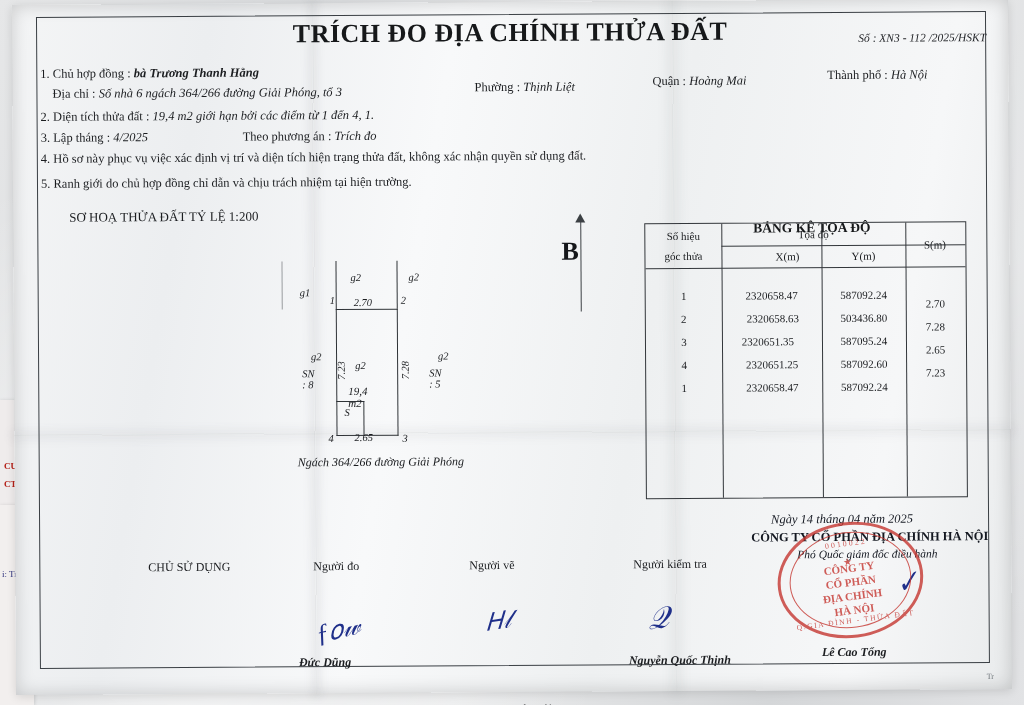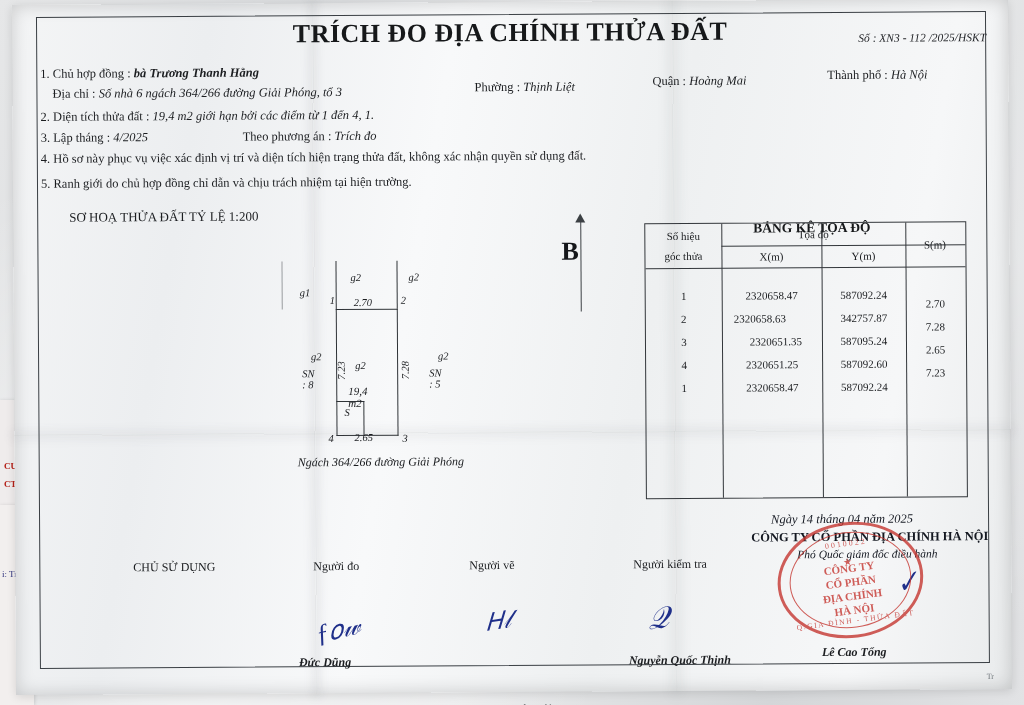--- a/index.html
+++ b/index.html
@@ -188,36 +188,36 @@
     <div class="v" style="left:76px;"></div>
     <div class="v" style="left:176px;"></div>
     <div class="v" style="left:260px;"></div>
 
     <div class="h" style="top:22px;left:76px;"></div>
     <div class="h" style="top:44px;"></div>
 
     <div class="cell th" style="left:0;top:6px;width:76px;">Số hiệu</div>
     <div class="cell th" style="left:0;top:26px;width:76px;">góc thửa</div>
     <div class="cell th" style="left:76px;top:5px;width:184px;">Tọa độ</div>
-    <div class="cell th" style="left:76px;top:27px;width:100px;">X(m)</div>
+    <div class="cell th" style="left:92px;top:27px;width:100px;">X(m)</div>
     <div class="cell th" style="left:176px;top:27px;width:84px;">Y(m)</div>
     <div class="cell th" style="left:260px;top:16px;width:59px;">S(m)</div>
 
     <div class="cell" style="left:0;top:66px;width:76px;">1</div>
     <div class="cell" style="left:76px;top:66px;width:100px;">2320658.47</div>
     <div class="cell" style="left:176px;top:66px;width:84px;">587092.24</div>
     <div class="cell" style="left:260px;top:75px;width:59px;">2.70</div>
 
     <div class="cell" style="left:0;top:89px;width:76px;">2</div>
-    <div class="cell" style="left:64px;top:89px;width:100px;">2320658.63</div>
-    <div class="cell" style="left:176px;top:89px;width:84px;">342757.87</div>
+    <div class="cell" style="left:77px;top:89px;width:100px;">2320658.63</div>
+    <div class="cell" style="left:176px;top:89px;width:84px;">503436.80</div>
     <div class="cell" style="left:260px;top:98px;width:59px;">7.28</div>
 
     <div class="cell" style="left:0;top:112px;width:76px;">3</div>
-    <div class="cell" style="left:80px;top:112px;width:100px;text-align:center;">2320651.35</div>
+    <div class="cell" style="left:72px;top:112px;width:100px;text-align:center;">2320651.35</div>
     <div class="cell" style="left:176px;top:112px;width:84px;">587095.24</div>
     <div class="cell" style="left:260px;top:121px;width:59px;">2.65</div>
 
     <div class="cell" style="left:0;top:135px;width:76px;">4</div>
     <div class="cell" style="left:76px;top:135px;width:100px;">2320651.25</div>
     <div class="cell" style="left:176px;top:135px;width:84px;">587092.60</div>
     <div class="cell" style="left:260px;top:144px;width:59px;">7.23</div>
 
     <div class="cell" style="left:0;top:158px;width:76px;">1</div>
     <div class="cell" style="left:76px;top:158px;width:100px;">2320658.47</div>
@@ -261,21 +261,21 @@
     <div class="lbl" style="left:288px;top:365px;">SN : 8</div>
     <div class="lbl" style="left:424px;top:348px;">g2</div>
     <div class="lbl" style="left:415px;top:365px;">SN : 5</div>
   </div>
   <div class="road">Ngách 364/266 đường Giải Phóng</div>
 
   <div class="dateline">Ngày  14  tháng  04  năm 2025</div>
   <div class="company">CÔNG TY CỔ PHẦN ĐỊA CHÍNH HÀ NỘI</div>
   <div class="role">Phó Quốc giám đốc điều hành</div>
 
-  <div class="sigrow" style="left:118px;">CHỦ SỬ DỤNG</div>
+  <div class="sigrow" style="left:133px;">CHỦ SỬ DỤNG</div>
   <div class="sigrow" style="left:298px;">Người đo</div>
   <div class="sigrow" style="left:454px;">Người vẽ</div>
   <div class="sigrow" style="left:618px;">Người kiểm tra</div>
 
   <div class="sig sig1">ƒ𝑜𝓌</div>
   <div class="sig sig2">𝐻𝓁</div>
   <div class="sig sig3">𝒬</div>
   <div class="sig sig4">✓</div>
 
   <div class="stamp">

